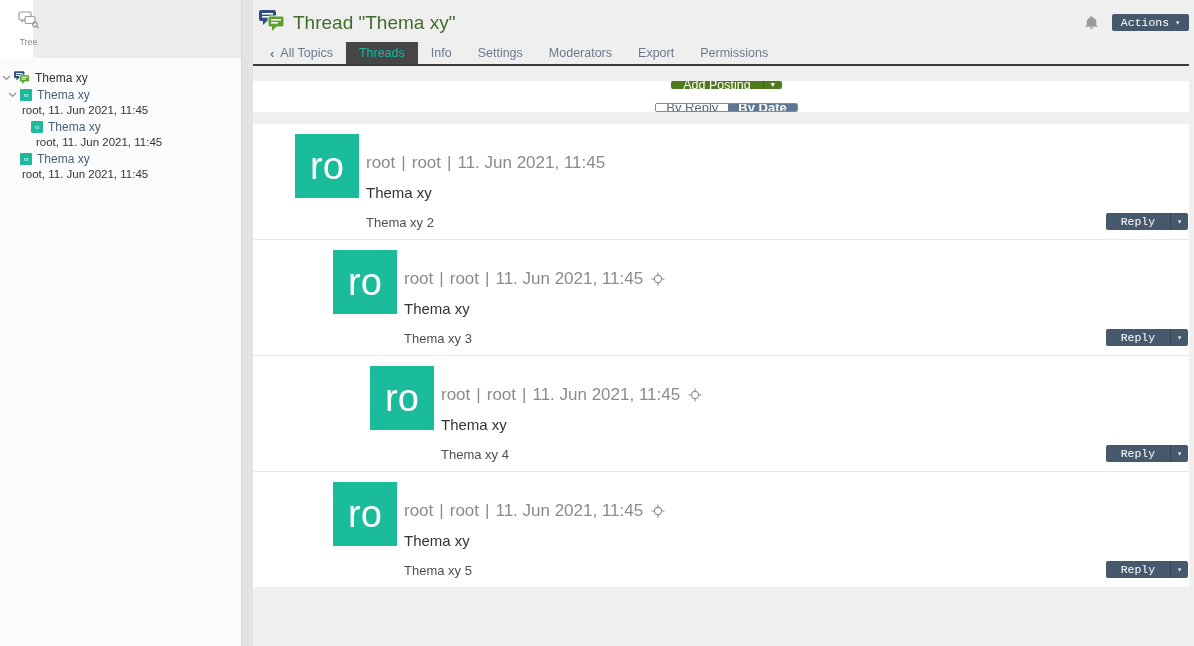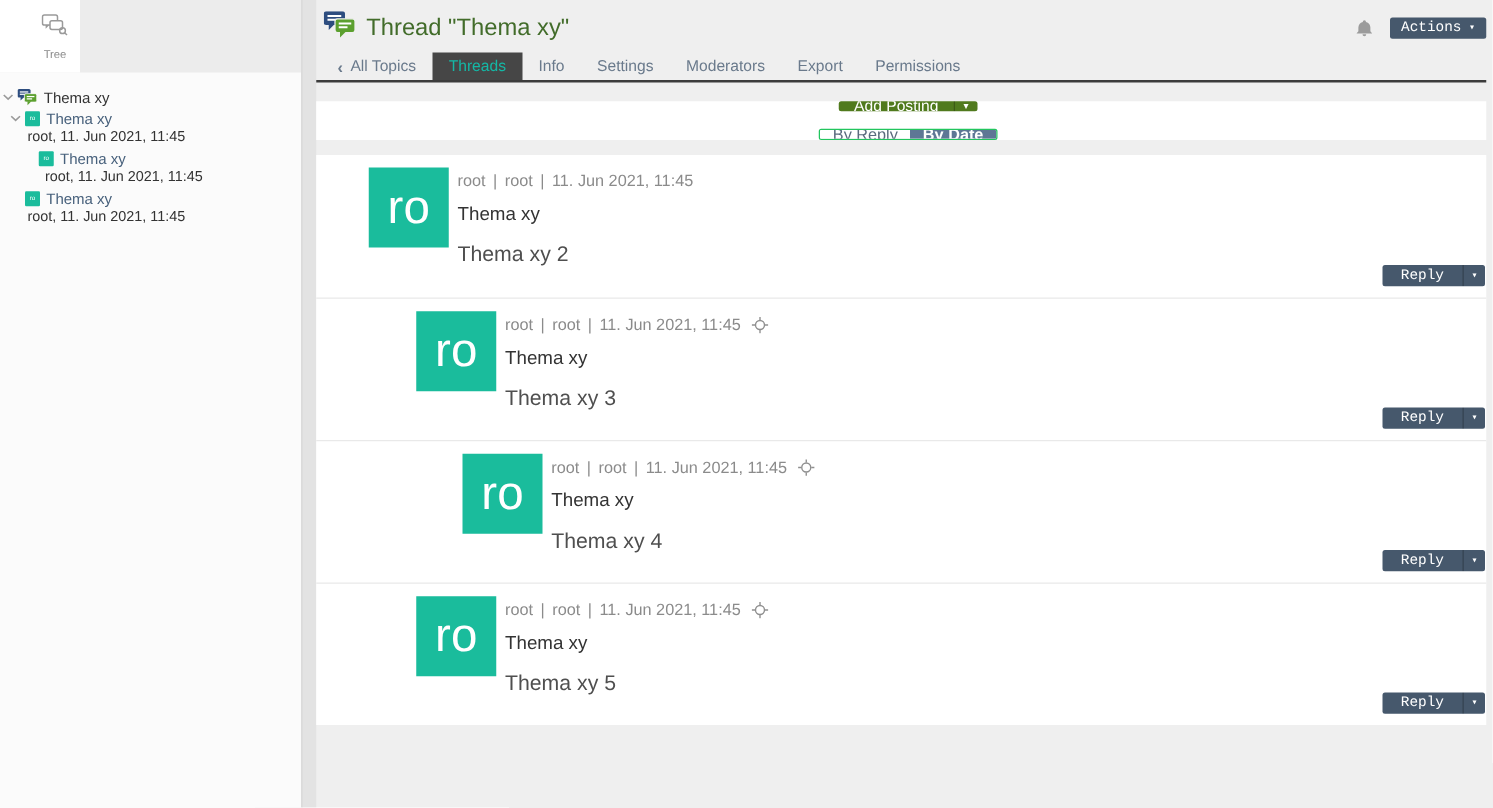--- a/index.html
+++ b/index.html
@@ -7,21 +7,21 @@
   body {
     width:1194px; height:646px; overflow:hidden;
     font-family:"Liberation Sans","DejaVu Sans",sans-serif;
     background:#efefef; color:#333;
   }
   .app { display:flex; width:1194px; height:646px; }
 
   
   .sidebar { width:241px; flex:none; background:#fbfbfb; display:flex; flex-direction:column; }
   .sidebar-top { height:58px; background:#ececec; flex:none; display:flex; }
-  .tree-tab { width:64px; height:100%; background:#fff; display:flex; flex-direction:column;
+  .tree-tab { width:33px; height:100%; background:#fff; display:flex; flex-direction:column;
               align-items:center; justify-content:center; gap:4px; cursor:pointer;padding-left:24px; }
   .tree-tab-label { font-size:9px; color:#8a8a8a; }
   .tree { padding:12px 4px 0 0; }
   .tree-item { margin-bottom:1px; cursor:pointer; }
   .tree-row { display:flex; align-items:center; height:16px; }
   .tree-item.d0 .tree-row { padding-left:2px; }
   .tree-item.d1 .tree-row { padding-left:8px; }
   .tree-item.d2 .tree-row { padding-left:19px; }
   .tree-chevron { width:12px; flex:none; display:inline-flex; align-items:center; }
   .tree-thread-icon { display:inline-flex; margin-right:5px; }
@@ -70,25 +70,25 @@
   .seg-blue { background:var(--by_date_bg); color:#ffffff;font-weight:bold; }
 
   .posts { flex:none; margin-top:12px; }
   .post { position:relative; display:flex; min-height:114px; padding:10px 0 9px 42px; }
   .post + .post { border-top:1px solid #e9e9e9; }
   .post.d2 { padding-left:80px; }
   .post.d3 { padding-left:117px; }
   .avatar { width:64px; height:64px; flex:none; background:var(--avatar_green); color:#fff;
             font-size:38px; display:flex; align-items:center; justify-content:center; cursor:pointer; }
   .post-body { margin-left:7px; padding-top:1px; }
-  .post-meta { display:flex; align-items:center; gap:6px; font-size:13px; color:#8b8b8b; margin-top:2px; }
+  .post-meta { display:flex; align-items:center; gap:6px; font-size:17px; color:#8b8b8b; margin-top:18px; }
   .post-meta .author { cursor:pointer; }
   .target { display:inline-flex; margin-left:2px; cursor:pointer; }
   .post-title { font-size:15px; font-weight:400; color:#333; margin:11px 0 0; }
-  .post-text { font-size:17px; color:#4f4f4f; margin:14px 0 0; }
+  .post-text { font-size:13px; color:#4f4f4f; margin:14px 0 0; }
   .reply-btn { position:absolute; right:1px; bottom:9px; height:17px; font-size:11.5px; }
   .reply-btn .btn-main { padding:0 15px; }
   .reply-btn .btn-caret { padding:0 6px; }
 </style>
 </head>
 <body>
 
 <div class="app">
 
   <aside class="sidebar">

